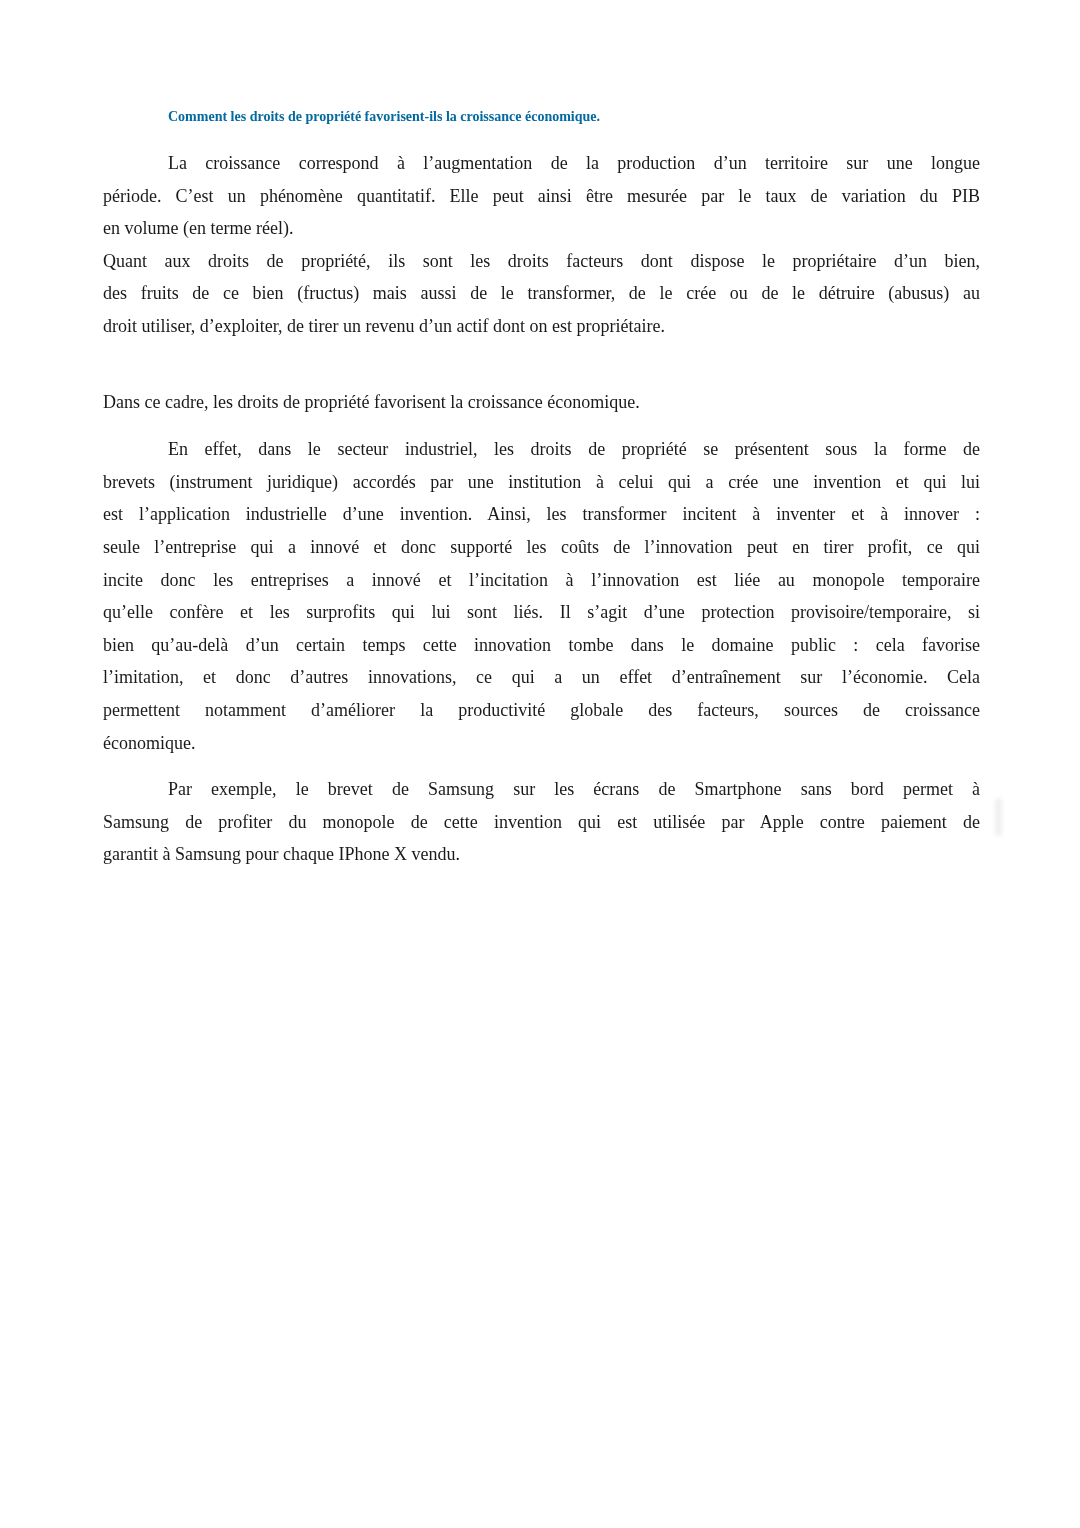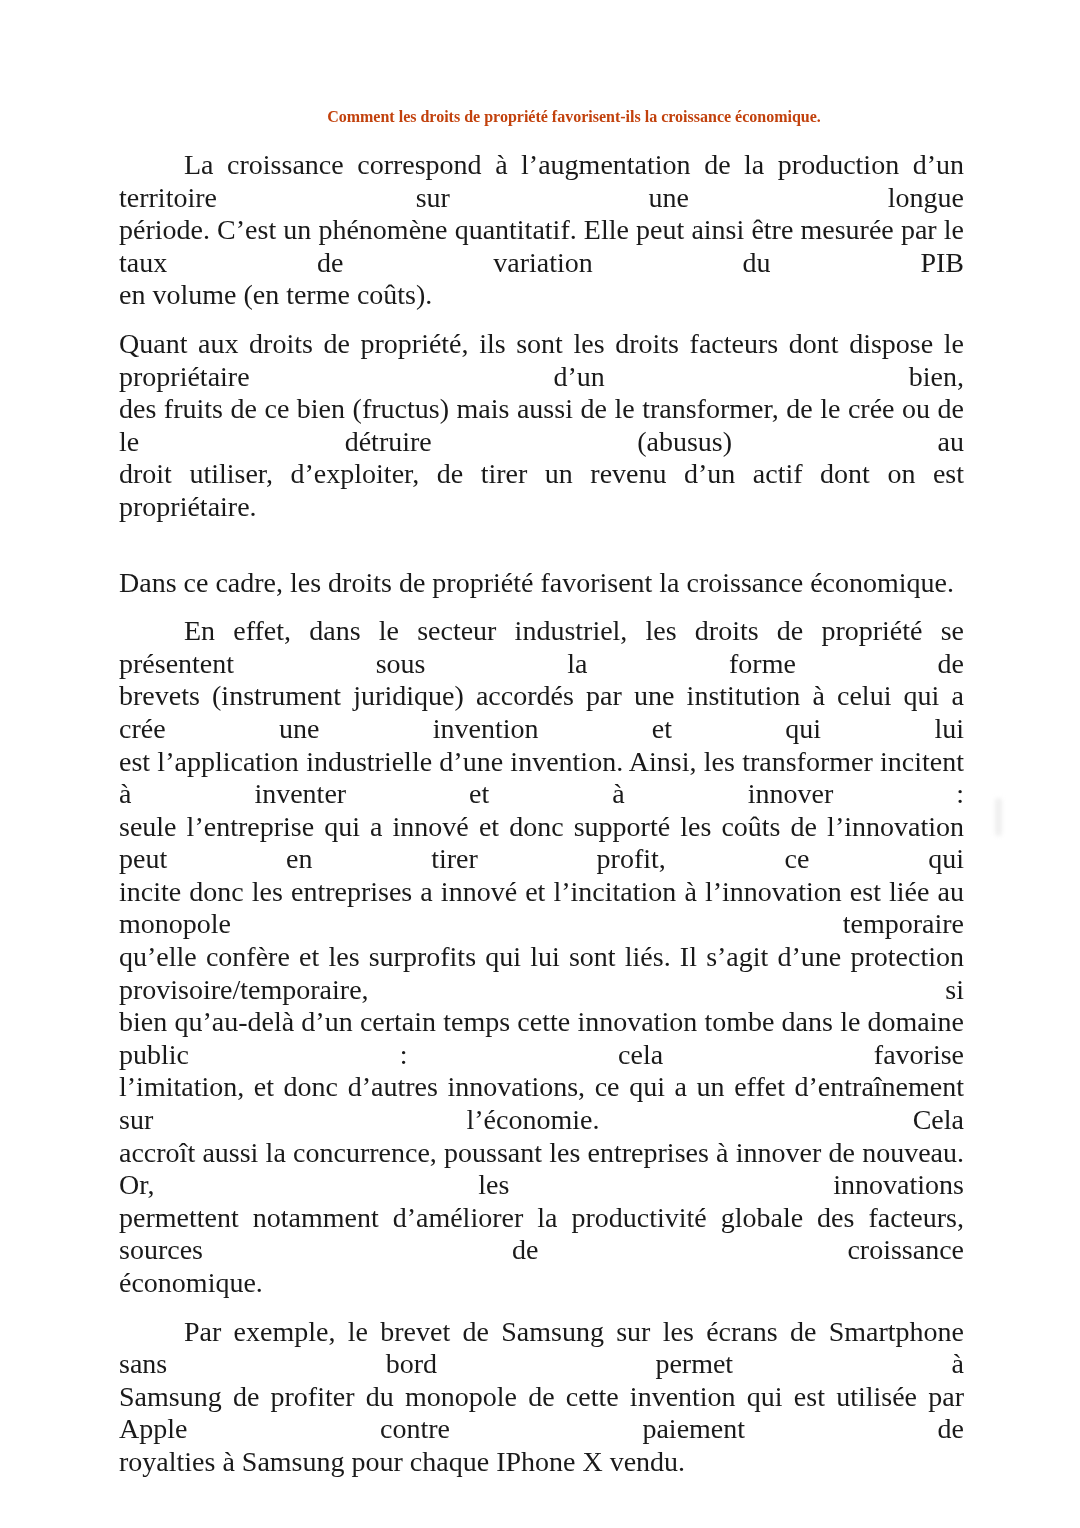--- a/index.html
+++ b/index.html
@@ -17,32 +17,32 @@
     font-family: "Liberation Serif", "DejaVu Serif", serif;
     color: #1a1a1a;
   }
   .content {
     position: absolute;
     left: 103px;
     top: 100px;
     width: 877px;
   }
   .doc-title {
-    font-size: 16px;
+    font-size: 14px;
     line-height: 33px;
     font-weight: bold;
-    text-align: center;
+    text-align: left;
     text-indent: 65px; 
     margin: 0 0 14px 0;
-    color: #c2410c;
+    color: #0369a1;
   }
   .para {
-    font-size: 28px;
+    font-size: 18px;
     line-height: 32.6px;
-    margin: 16px;
+    margin: 0;
   }
   
   .para .line {
     text-align: justify;
     text-align-last: justify;
     white-space: normal;
   }
   .para .line.last {
     text-align-last: left;
   }
@@ -67,21 +67,21 @@
 <body>
 
 <div class="page">
   <div class="content">
 
     <h1 class="doc-title">Comment les droits de propriété favorisent-ils la croissance économique.</h1>
 
     <div class="para indent">
         <div class="line">La croissance correspond à l’augmentation de la production d’un territoire sur une longue</div>
         <div class="line">période. C’est un phénomène quantitatif. Elle peut ainsi être mesurée par le taux de variation du PIB</div>
-        <div class="line last">en volume (en terme coûts).</div>
+        <div class="line last">en volume (en terme réel).</div>
       </div>
 
     <div class="para gap-after-blank">
         <div class="line">Quant aux droits de propriété, ils sont les droits facteurs dont dispose le propriétaire d’un bien,</div>
         <div class="line">des fruits de ce bien (fructus) mais aussi de le transformer, de le crée ou de le détruire (abusus) au</div>
         <div class="line last">droit utiliser, d’exploiter, de tirer un revenu d’un actif dont on est propriétaire.</div>
       </div>
 
     <div class="para gap-after-small">
         <div class="line last">Dans ce cadre, les droits de propriété favorisent la croissance économique.</div>
@@ -89,27 +89,26 @@
 
     <div class="para indent gap-after-small2">
         <div class="line">En effet, dans le secteur industriel, les droits de propriété se présentent sous la forme de</div>
         <div class="line">brevets (instrument juridique) accordés par une institution à celui qui a crée une invention et qui lui</div>
         <div class="line">est l’application industrielle d’une invention. Ainsi, les transformer incitent à inventer et à innover :</div>
         <div class="line">seule l’entreprise qui a innové et donc supporté les coûts de l’innovation peut en tirer profit, ce qui</div>
         <div class="line">incite donc les entreprises a innové et l’incitation à l’innovation est liée au monopole temporaire</div>
         <div class="line">qu’elle confère et les surprofits qui lui sont liés. Il s’agit d’une protection provisoire/temporaire, si</div>
         <div class="line">bien qu’au-delà d’un certain temps cette innovation tombe dans le domaine public : cela favorise</div>
         <div class="line">l’imitation, et donc d’autres innovations, ce qui a un effet d’entraînement sur l’économie. Cela</div>
-        <div class="line">accroît aussi la concurrence, poussant les entreprises à innover de nouveau. Or, les innovations</div>
         <div class="line">permettent notamment d’améliorer la productivité globale des facteurs, sources de croissance</div>
         <div class="line last">économique.</div>
       </div>
 
     <div class="para indent">
         <div class="line">Par exemple, le brevet de Samsung sur les écrans de Smartphone sans bord permet à</div>
         <div class="line">Samsung de profiter du monopole de cette invention qui est utilisée par Apple contre paiement de</div>
-        <div class="line last">royalties à Samsung pour chaque IPhone X vendu.</div>
+        <div class="line last">garantit à Samsung pour chaque IPhone X vendu.</div>
       </div>
 
   </div>
 
   <div class="scan-artifact"></div>
 </div>
 
 </body></html>

